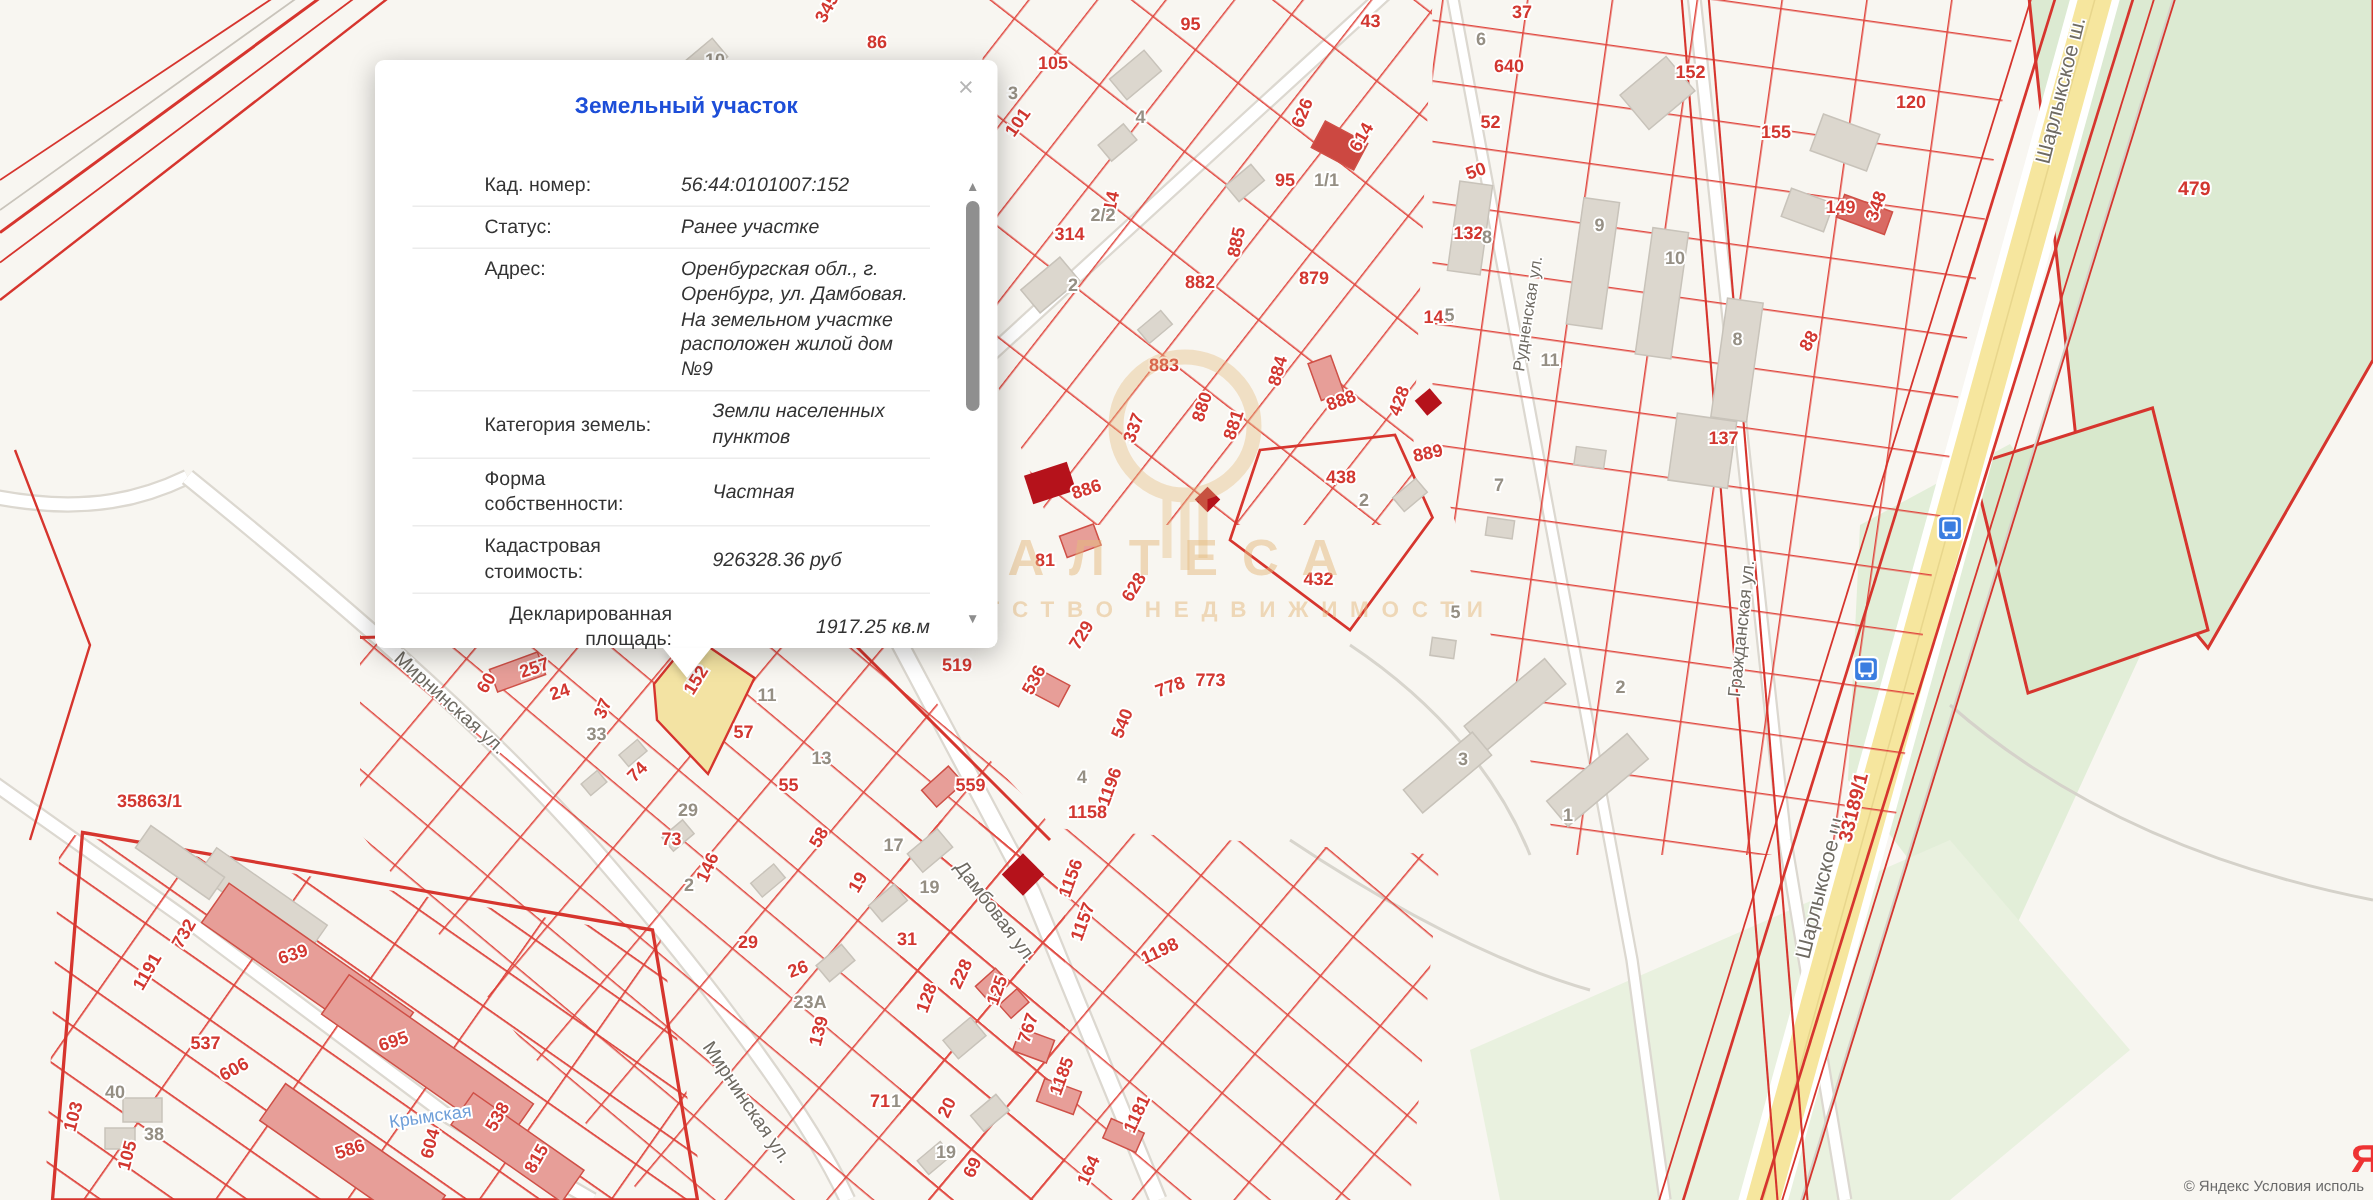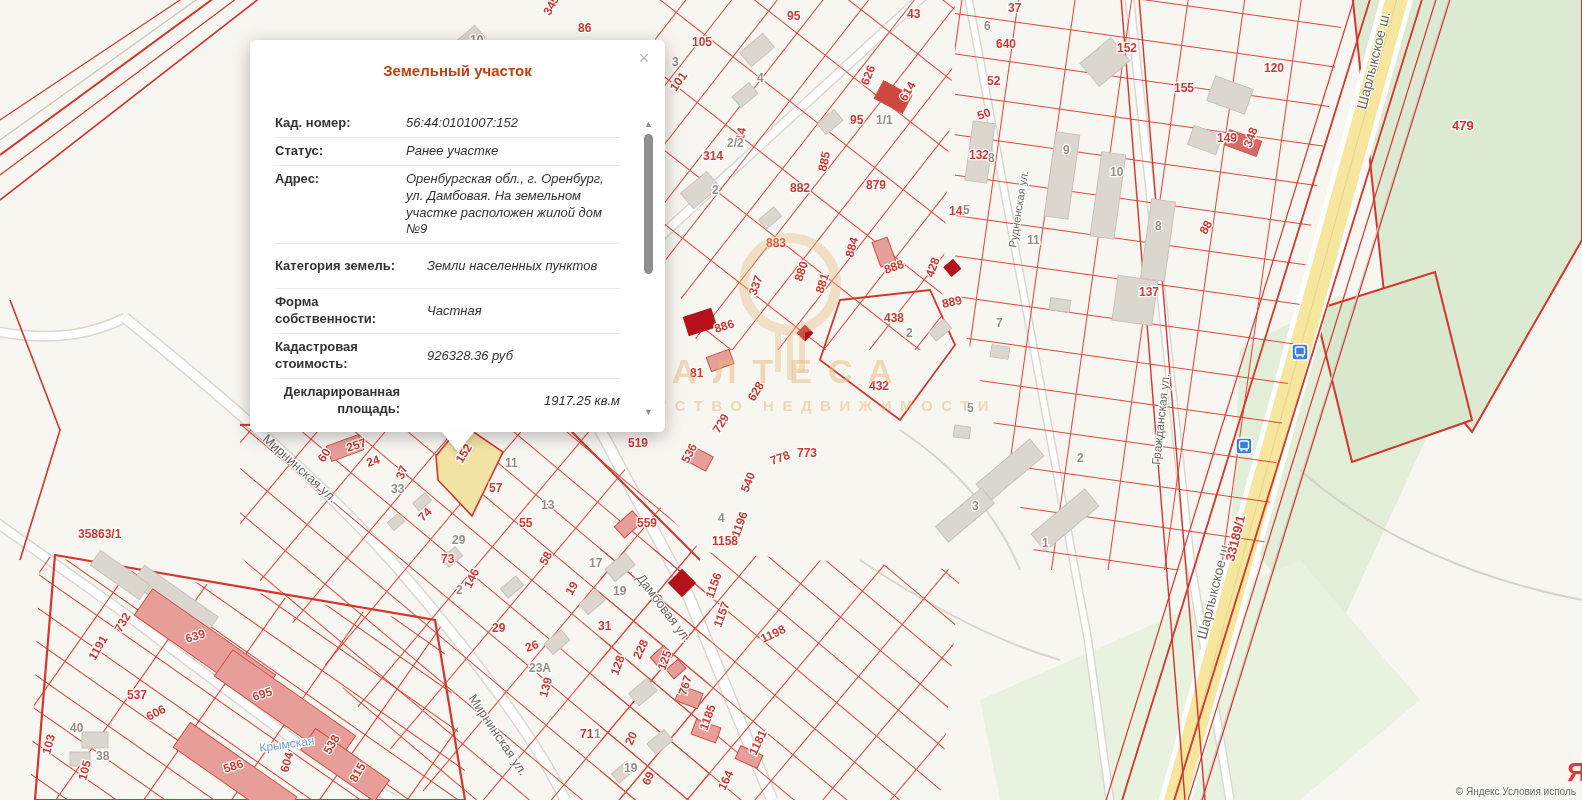--- a/index.html
+++ b/index.html
@@ -10,27 +10,27 @@
   .ml{font-weight:700;fill:#d23730;stroke:#ffffff;stroke-width:2.6px;paint-order:stroke;}
   .ml.g{fill:#958f84;font-weight:700;}
   .ml.s{fill:#6e6a62;font-weight:400;stroke-width:2.2px;}
   .ml.b{fill:#6f9fd8;font-weight:400;}
   
   .popup{position:absolute;left:250px;top:40px;width:415px;height:392px;background:#fff;
          border-radius:6px;box-shadow:0 4px 18px rgba(0,0,0,.28);z-index:30;}
   .popup .ptr{position:absolute;left:192px;top:392px;width:0;height:0;
          border-left:16px solid transparent;border-right:16px solid transparent;
          border-top:20px solid #fff;filter:drop-shadow(0 3px 2px rgba(0,0,0,.15));}
-  .popup h1{margin:0;padding:22px 0 10px;text-align:center;font-size:15px;color:#c2410c;}
+  .popup h1{margin:0;padding:22px 0 10px;text-align:center;font-size:15px;color:#1d4ed8;}
   .close{position:absolute;right:12px;top:10px;width:18px;height:18px;line-height:16px;
          text-align:center;color:#b5b5b5;font-size:18px;cursor:pointer;}
   .rows{position:absolute;left:25px;right:45px;top:70px;bottom:12px;font-size:13px;color:#333;}
   .row{display:flex;border-bottom:1px solid #ececec;padding:5px 0;}
   .row:last-child{border-bottom:none;text-align:right;}
-  .lbl{width:125px;flex:none;font-weight:700;line-height:1.3;}
+  .lbl{width:125px;flex:none;font-weight:400;line-height:1.3;margin-left:48px;}
   .val{flex:1;line-height:1.3;padding-left:6px;font-style:italic;}
   .r1{min-height:14px}.r2{min-height:14px}.r3{min-height:52px}
   .r4,.r5,.r6,.r7{min-height:34px;align-items:center;gap:21px;}
   .sbar{position:absolute;right:10px;top:78px;bottom:14px;width:13px;}
   .sarrow{position:absolute;left:0;width:13px;height:12px;color:#8d8d8d;font-size:9px;
           line-height:12px;text-align:center;cursor:pointer;}
   .sarrow.up{top:0}.sarrow.dn{bottom:0}
   .sthumb{position:absolute;left:2px;top:16px;width:9px;height:140px;border-radius:5px;
           background:#8f8f8f;cursor:pointer;}
   

